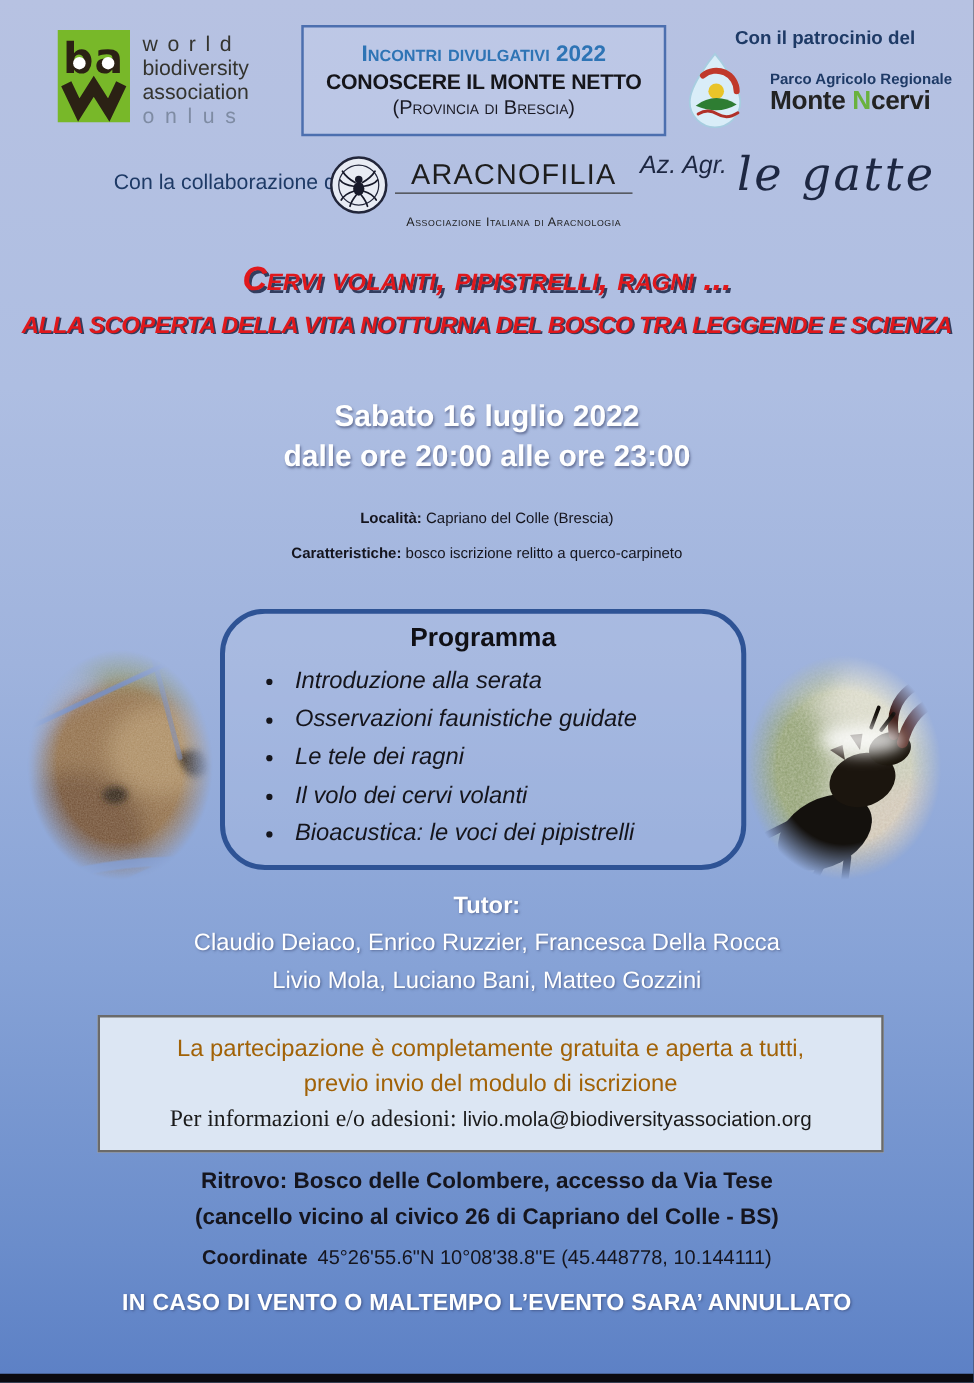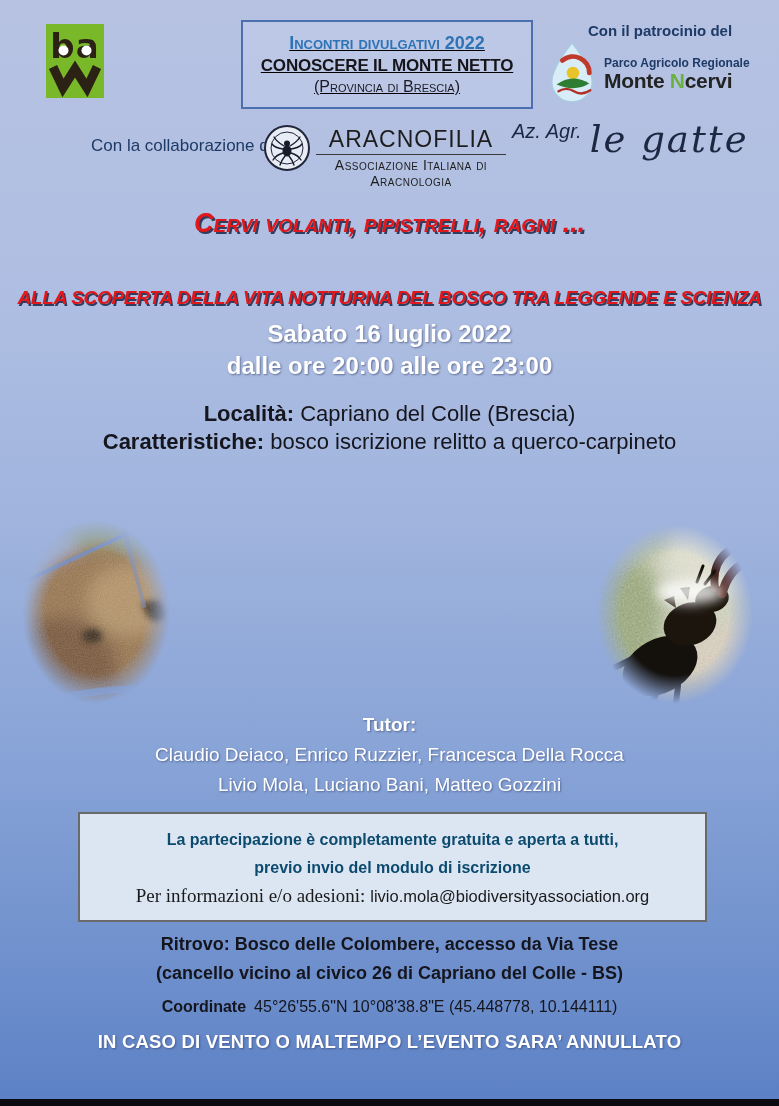--- a/index.html
+++ b/index.html
@@ -15,56 +15,55 @@
   .wba{left:46px;top:24px;display:flex;gap:10px;align-items:flex-start;}
   .wba svg{display:block;}
   .wba-text{display:flex;flex-direction:column;line-height:19px;padding-top:2px;color:#34342f;font-size:17px;}
   .wba-w1{letter-spacing:.45em;}
   .wba-w4{letter-spacing:.5em;color:#7e8ba3;}
 
   .event-box{
     left:241px;top:20px;width:288px;height:85px;border:2px solid #4c6faf;
     display:flex;flex-direction:column;align-items:center;justify-content:center;gap:2px;
     background:rgba(220,230,248,0.18);
-    text-decoration:underline;
   }
   .event-series{color:#2e74b5;font-weight:bold;font-variant:small-caps;font-size:18px;}
   .event-title{color:#15151a;font-weight:bold;font-size:17px;letter-spacing:-0.2px;}
   .event-sub{color:#1a1a24;font-variant:small-caps;font-size:16px;}
 
   .patronage{left:546px;top:22px;width:228px;}
   .patronage-intro{color:#1e3a66;font-size:15px;text-align:center;font-weight:bold;margin-bottom:2px;}
-  .park-row{display:flex;align-items:center;gap:6px;}
+  .park-row{display:flex;align-items:center;gap:18px;}
   .park-text{display:flex;flex-direction:column;line-height:17px;}
   .park-label{color:#1e3a66;font-size:12px;font-weight:bold;}
   .park-name{color:#232323;font-size:21px;font-weight:bold;letter-spacing:-0.3px;}
   .park-name .n{color:#6ab23e;}
 
   
   .collab-intro{left:74px;top:136px;color:#1e3a66;font-size:17px;margin-left:17px;}
   .aracno-seal{left:263px;top:124px;}
   .aracno{left:316px;top:126px;width:190px;text-align:center;font-family:Liberation Sans, sans-serif;color:#1d1d1d;}
   .aracno-name{font-size:23px;letter-spacing:1px;border-bottom:1.5px solid #3a3a3a;padding-bottom:1px;}
-  .aracno-sub{font-size:14px;font-variant:small-caps;letter-spacing:.5px;margin-top:2px;}
+  .aracno-sub{font-size:10px;font-variant:small-caps;letter-spacing:.5px;margin-top:18px;}
   .farm{left:512px;top:118px;color:#1d2742;white-space:nowrap;}
   .farm-az{font-style:italic;font-size:20px;vertical-align:14px;}
   .farm-script{font-family:"DejaVu Serif",serif;font-style:italic;font-size:37px;letter-spacing:2px;margin-left:8px;}
 
   
   .main-title{top:208px;color:#e0181c;font-weight:bold;font-style:italic;font-variant:small-caps;
     font-size:27px;text-shadow:2px 2px 0 #323d5e;}
   .main-subtitle{top:250px;color:#e0181c;font-weight:bold;font-style:italic;
-    font-size:19px;letter-spacing:-0.3px;text-shadow:1.5px 1.5px 0 #323d5e;margin-top:37px;}
+    font-size:19px;letter-spacing:-0.3px;text-shadow:1.5px 1.5px 0 #323d5e;}
 
   
   .date-block{top:318px;color:#ffffff;font-weight:bold;font-size:24px;line-height:32px;
     text-shadow:1px 1px 2px rgba(40,50,90,.55);}
 
   
-  .loc-block{top:400px;color:#15151e;font-size:22px;line-height:28px;}
+  .loc-block{top:400px;color:#15151e;font-size:12px;line-height:28px;}
   .loc-block b{font-weight:bold;}
 
   
   .program-box{left:176px;top:487px;width:421px;height:209px;border:4px solid #2e5395;border-radius:36px;
     box-sizing:border-box;background:rgba(190,205,235,0.25);}
   .program-title{text-align:center;font-size:21px;font-weight:bold;color:#101015;margin-top:8px;}
   .program-list{margin:7px 0 0 30px;padding:0 10px 0 20px;font-style:italic;font-size:19px;color:#15151c;line-height:30.5px;}
   .program-list li{padding-left:6px;}
 
   
@@ -76,21 +75,21 @@
     -webkit-mask-image:radial-gradient(ellipse 50% 50% at 50% 50%,#000 52%,transparent 76%);
     mask-image:radial-gradient(ellipse 50% 50% at 50% 50%,#000 52%,transparent 76%);}
 
   
   .tutors{top:710px;color:#ffffff;font-size:19px;line-height:30px;text-shadow:1px 1px 2px rgba(40,50,90,.5);}
   .tutors .t-label{font-weight:bold;}
 
   
   .reg-box{left:78px;top:812px;width:629px;box-sizing:border-box;border:2px solid #6a6a6a;background:#dce6f3;
     text-align:center;padding:12px 6px 13px;}
-  .reg-line{font-weight:bold;font-size:16px;color:#0c4a6e;line-height:28px;}
+  .reg-line{font-weight:normal;font-size:19px;color:#a16207;line-height:28px;}
   .reg-info{font-size:18px;color:#1a1a1a;margin-top:3px;}
   .reg-info .serif{font-family:"Liberation Serif",serif;font-size:19px;}
   .reg-info .email{font-size:16.5px;}
 
   
   .meeting{top:930px;color:#15151e;font-size:18px;font-weight:bold;line-height:29px;}
   .coords{margin-top:4px;font-size:16px;font-weight:normal;}
   .coords .c-label{font-weight:bold;}
   .coords .c-value{margin-left:8px;}
 
@@ -106,20 +105,26 @@
 <div class="poster">
 
   <div class="abs wba">
     <svg width="58" height="74" viewBox="0 0 58 74">
       <rect width="58" height="74" fill="#78b829"></rect>
       <text x="29" y="34" text-anchor="middle" font-family="DejaVu Sans, sans-serif" font-size="34" font-weight="bold" fill="#2b2114" letter-spacing="1">ba</text>
       <circle cx="17.5" cy="26.5" r="5" fill="#ffffff"></circle>
       <circle cx="40.5" cy="26.5" r="5" fill="#ffffff"></circle>
       <path d="M7,43 L17,64 L29,45 L41,64 L51,43" fill="none" stroke="#2b2114" stroke-width="9" stroke-linejoin="miter"></path>
     </svg>
+    <div class="wba-text">
+      <span class="wba-w1">world</span>
+      <span class="wba-w2">biodiversity</span>
+      <span class="wba-w3">association</span>
+      <span class="wba-w4">onlus</span>
+    </div>
   </div>
 
   <div class="abs event-box">
     <div class="event-series">Incontri divulgativi 2022</div>
     <div class="event-title">CONOSCERE IL MONTE NETTO</div>
     <div class="event-sub">(Provincia di Brescia)</div>
   </div>
 
   <div class="abs patronage">
     <div class="patronage-intro">Con il patrocinio del</div>
@@ -247,20 +252,30 @@
       <path d="M104,112 l-12,-8 10,-4 Z M116,104 l-8,-12 10,-1 Z" fill="#241a10"></path>
       <ellipse cx="140" cy="103" rx="17" ry="13" fill="#161007" transform="rotate(-15 140 103)"></ellipse>
       <path d="M150,98 C158,66 186,56 202,68" fill="none" stroke="#4f221a" stroke-width="9" stroke-linecap="round"></path>
       <path d="M176,62 L188,84" fill="none" stroke="#4f221a" stroke-width="7" stroke-linecap="round"></path>
       <path d="M143,92 C138,58 166,44 188,48" fill="none" stroke="#3c1a14" stroke-width="8" stroke-linecap="round"></path>
       <path d="M125,86 l6,-16 M133,88 l10,-13" stroke="#120d08" stroke-width="3" stroke-linecap="round"></path>
     </g>
     <ellipse cx="118" cy="96" rx="34" ry="12" fill="#ffffff" opacity="0.8" filter="url(#blurD)"></ellipse>
   </svg>
 
+  <div class="abs program-box">
+    <div class="program-title">Programma</div>
+    <ul class="program-list">
+      <li>Introduzione alla serata</li>
+      <li>Osservazioni faunistiche guidate</li>
+      <li>Le tele dei ragni</li>
+      <li>Il volo dei cervi volanti</li>
+      <li>Bioacustica: le voci dei pipistrelli</li>
+    </ul>
+  </div>
 
   <div class="abs center tutors">
     <div class="t-label">Tutor:</div>
     <div>Claudio Deiaco, Enrico Ruzzier, Francesca Della Rocca</div>
     <div>Livio Mola, Luciano Bani, Matteo Gozzini</div>
   </div>
 
   <div class="abs reg-box">
     <div class="reg-line">La partecipazione è completamente gratuita e aperta a tutti,</div>
     <div class="reg-line">previo invio del modulo di iscrizione</div>

